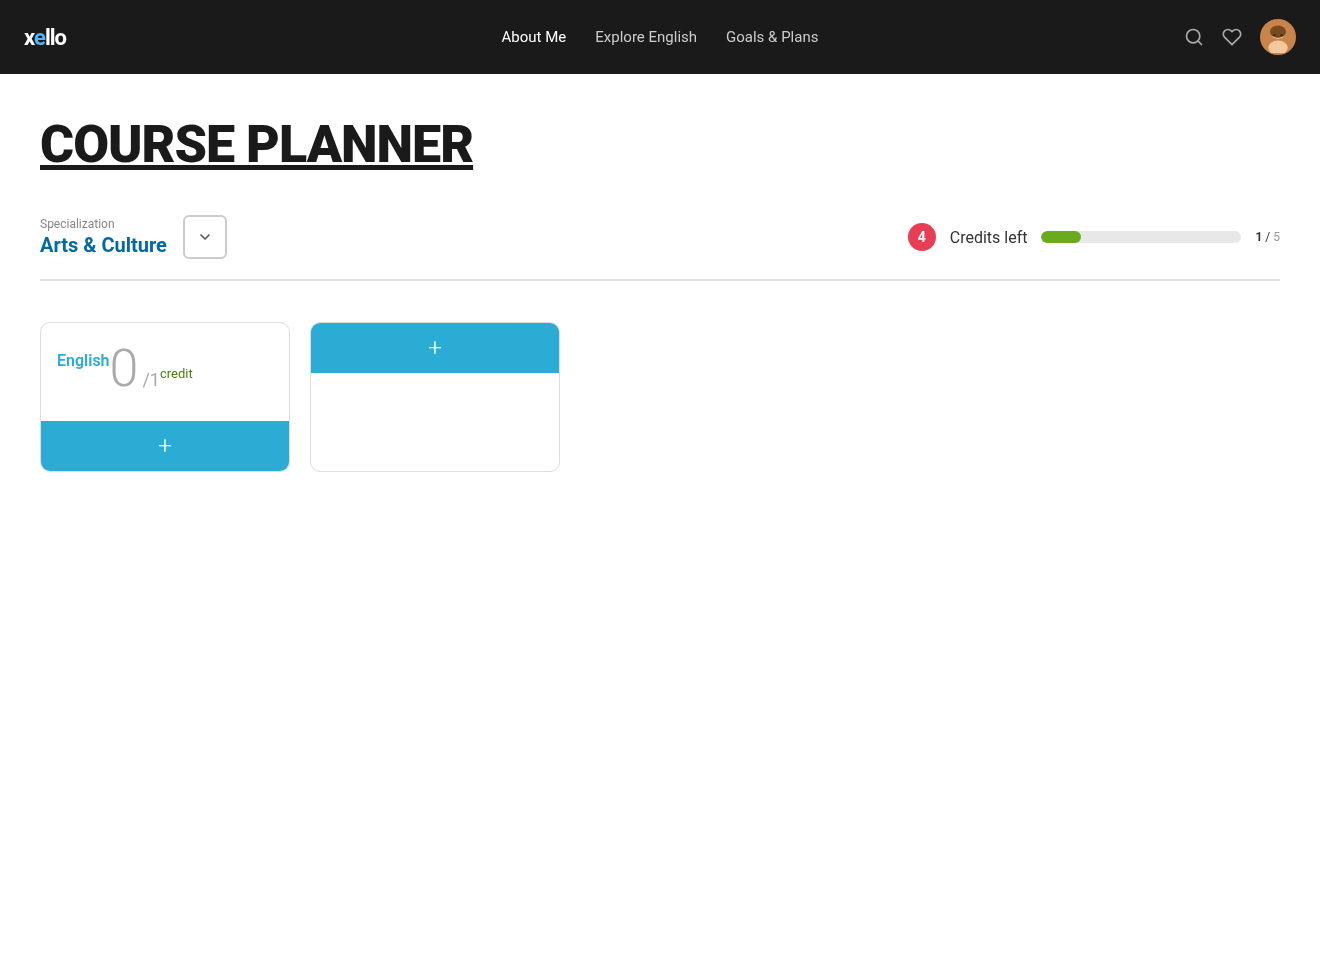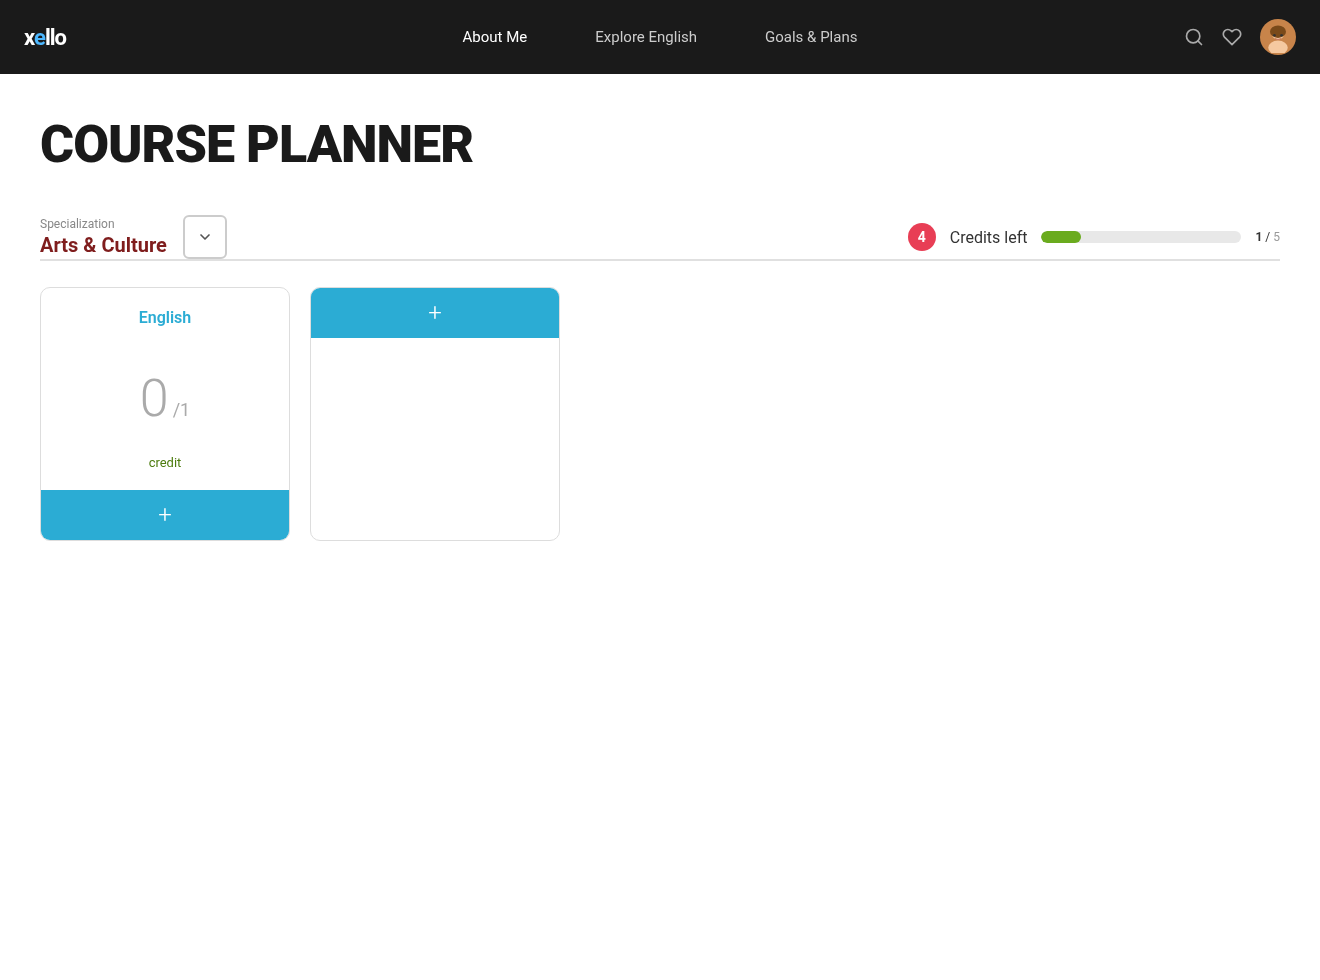--- a/index.html
+++ b/index.html
@@ -17,21 +17,21 @@
     .nav-logo {
       color: #fff;
       font-size: 22px;
       font-weight: 700;
       letter-spacing: -1px;
       flex-shrink: 0;
     }
     .nav-logo span { color: #4db8ff; }
     .nav-links {
       display: flex;
-      gap: 68px;
+      gap: 29px;
       position: absolute;
       left: 50%;
       transform: translateX(-50%);
     }
     .nav-link {
       color: #ccc;
       font-size: 15px;
       cursor: pointer;
       text-decoration: none;
     }
@@ -66,38 +66,40 @@
     
     .main-content {
       padding: 40px 40px 40px 40px;
     }
     .page-title {
       font-size: 52px;
       font-weight: 900;
       color: #1a1a1a;
       letter-spacing: -1px;
       margin-bottom: 40px;
+      text-decoration: underline;
     }
 
     
     .spec-row {
       display: flex;
       align-items: center;
-      margin-bottom: 26px;
+      margin-bottom: 41px;
       border-bottom: 2px solid #e0e0e0;
+      padding-bottom: 20px;
     }
     .spec-label {
       font-size: 12px;
       color: #888;
       margin-bottom: 2px;
     }
     .spec-value {
       font-size: 20px;
       font-weight: 700;
-      color: #7f1d1d;
+      color: #0369a1;
     }
     .spec-text-group { margin-right: 16px; }
     .dropdown-btn {
       width: 44px;
       height: 44px;
       border: 2px solid #ccc;
       border-radius: 6px;
       background: #fff;
       cursor: pointer;
       display: flex;
@@ -163,23 +165,22 @@
       border: 1.5px solid #ddd;
       border-radius: 10px;
       overflow: hidden;
       display: flex;
       flex-direction: column;
     }
     .card-body {
       flex: 1;
       padding: 20px 16px 20px 16px;
       display: flex;
-      flex-direction: column;
-      align-items: center;
-      gap: 22px;
+      flex-direction: row;
+      align-items: center;
     }
     .card-title {
       font-size: 16px;
       font-weight: 600;
       color: #2bacd4;
       margin-bottom: 24px;
       text-align: center;
       cursor: pointer;
     }
     .card-credit-display {

